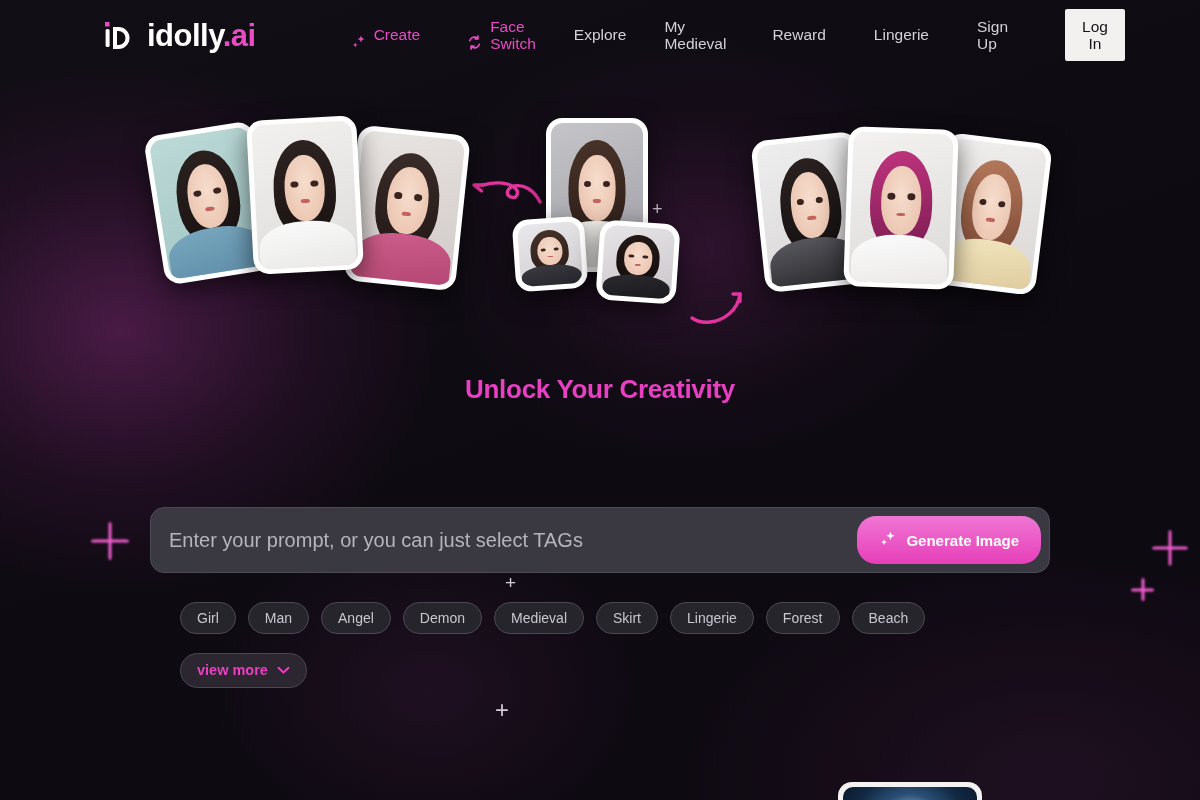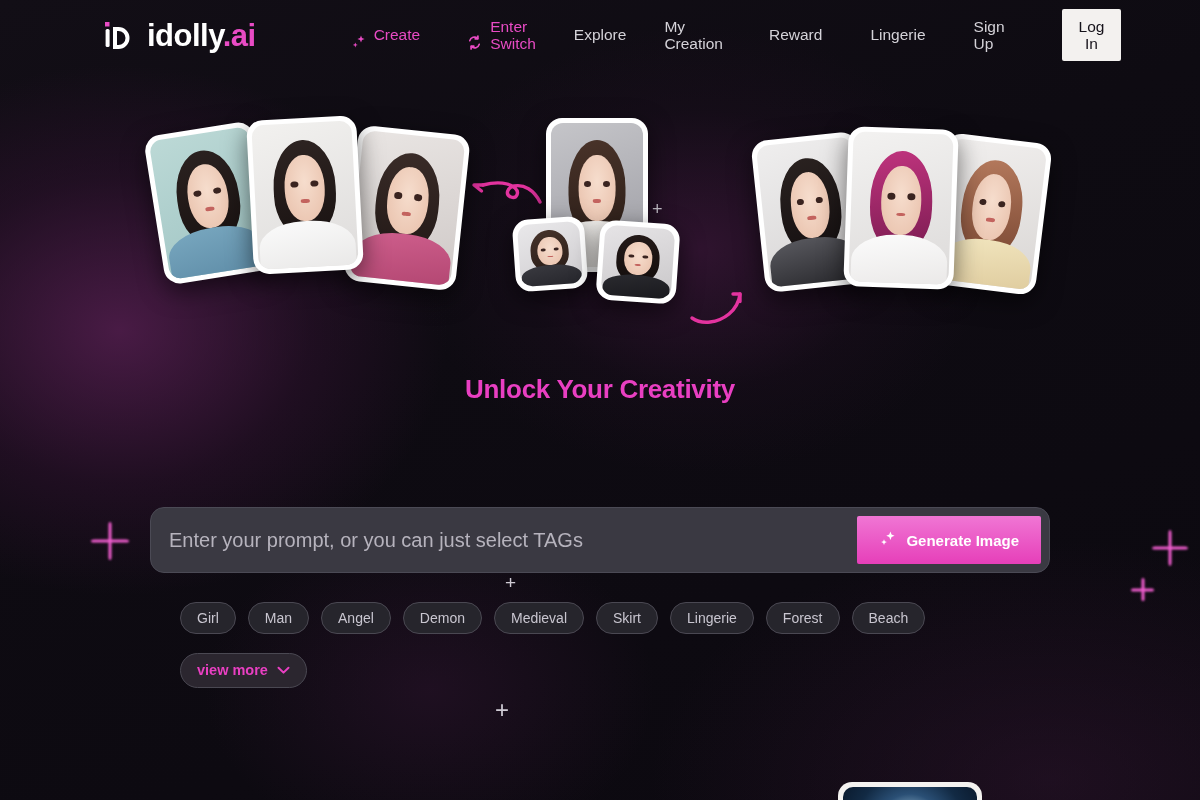--- a/index.html
+++ b/index.html
@@ -194,21 +194,21 @@
   .prompt-input::placeholder { color: #b6b3bd; }
   .gen-btn {
     display: flex;
     align-items: center;
     gap: 9px;
     background: linear-gradient(180deg, #f076d4 0%, #e63fb9 100%);
     color: #ffffff;
     font-size: 15px;
     font-weight: bold;
     border: none;
-    border-radius: 2px;
+    border-radius: 19px;
     height: 48px;
     padding: 0 22px;
     cursor: pointer;
   }
 
   
   .tags {
     position: absolute;
     top: 602px;
     left: 180px;
@@ -310,33 +310,33 @@
 
       <div class="nav-item accent">
         <span>
           <svg width="17" height="17" viewBox="0 0 18 18" aria-hidden="true">
             <path d="M4 7a5 5 0 0 1 8.2-2.4" fill="none" stroke="#e84bc4" stroke-width="1.8" stroke-linecap="round"></path>
             <path d="M14 11a5 5 0 0 1-8.2 2.4" fill="none" stroke="#e84bc4" stroke-width="1.8" stroke-linecap="round"></path>
             <path d="M12.6 2.2v2.9h-2.9" fill="none" stroke="#e84bc4" stroke-width="1.8" stroke-linecap="round" stroke-linejoin="round"></path>
             <path d="M5.4 15.8v-2.9h2.9" fill="none" stroke="#e84bc4" stroke-width="1.8" stroke-linecap="round" stroke-linejoin="round"></path>
           </svg>
         </span>
-        <span>Enter
+        <span>Face
 Switch</span>
       </div>
 
       <span class="nav-sp-2"></span>
       <div class="nav-item">
         <span>Explore</span>
       </div>
 
       <span class="nav-sp-3"></span>
       <div class="nav-item">
         <span>My
-Creation</span>
+Medieval</span>
       </div>
 
       <span class="nav-sp-4"></span>
       <div class="nav-item">
         <span>Reward</span>
       </div>
 
       <span class="nav-sp-5"></span>
       <div class="nav-item">
         <span>Lingerie</span>

